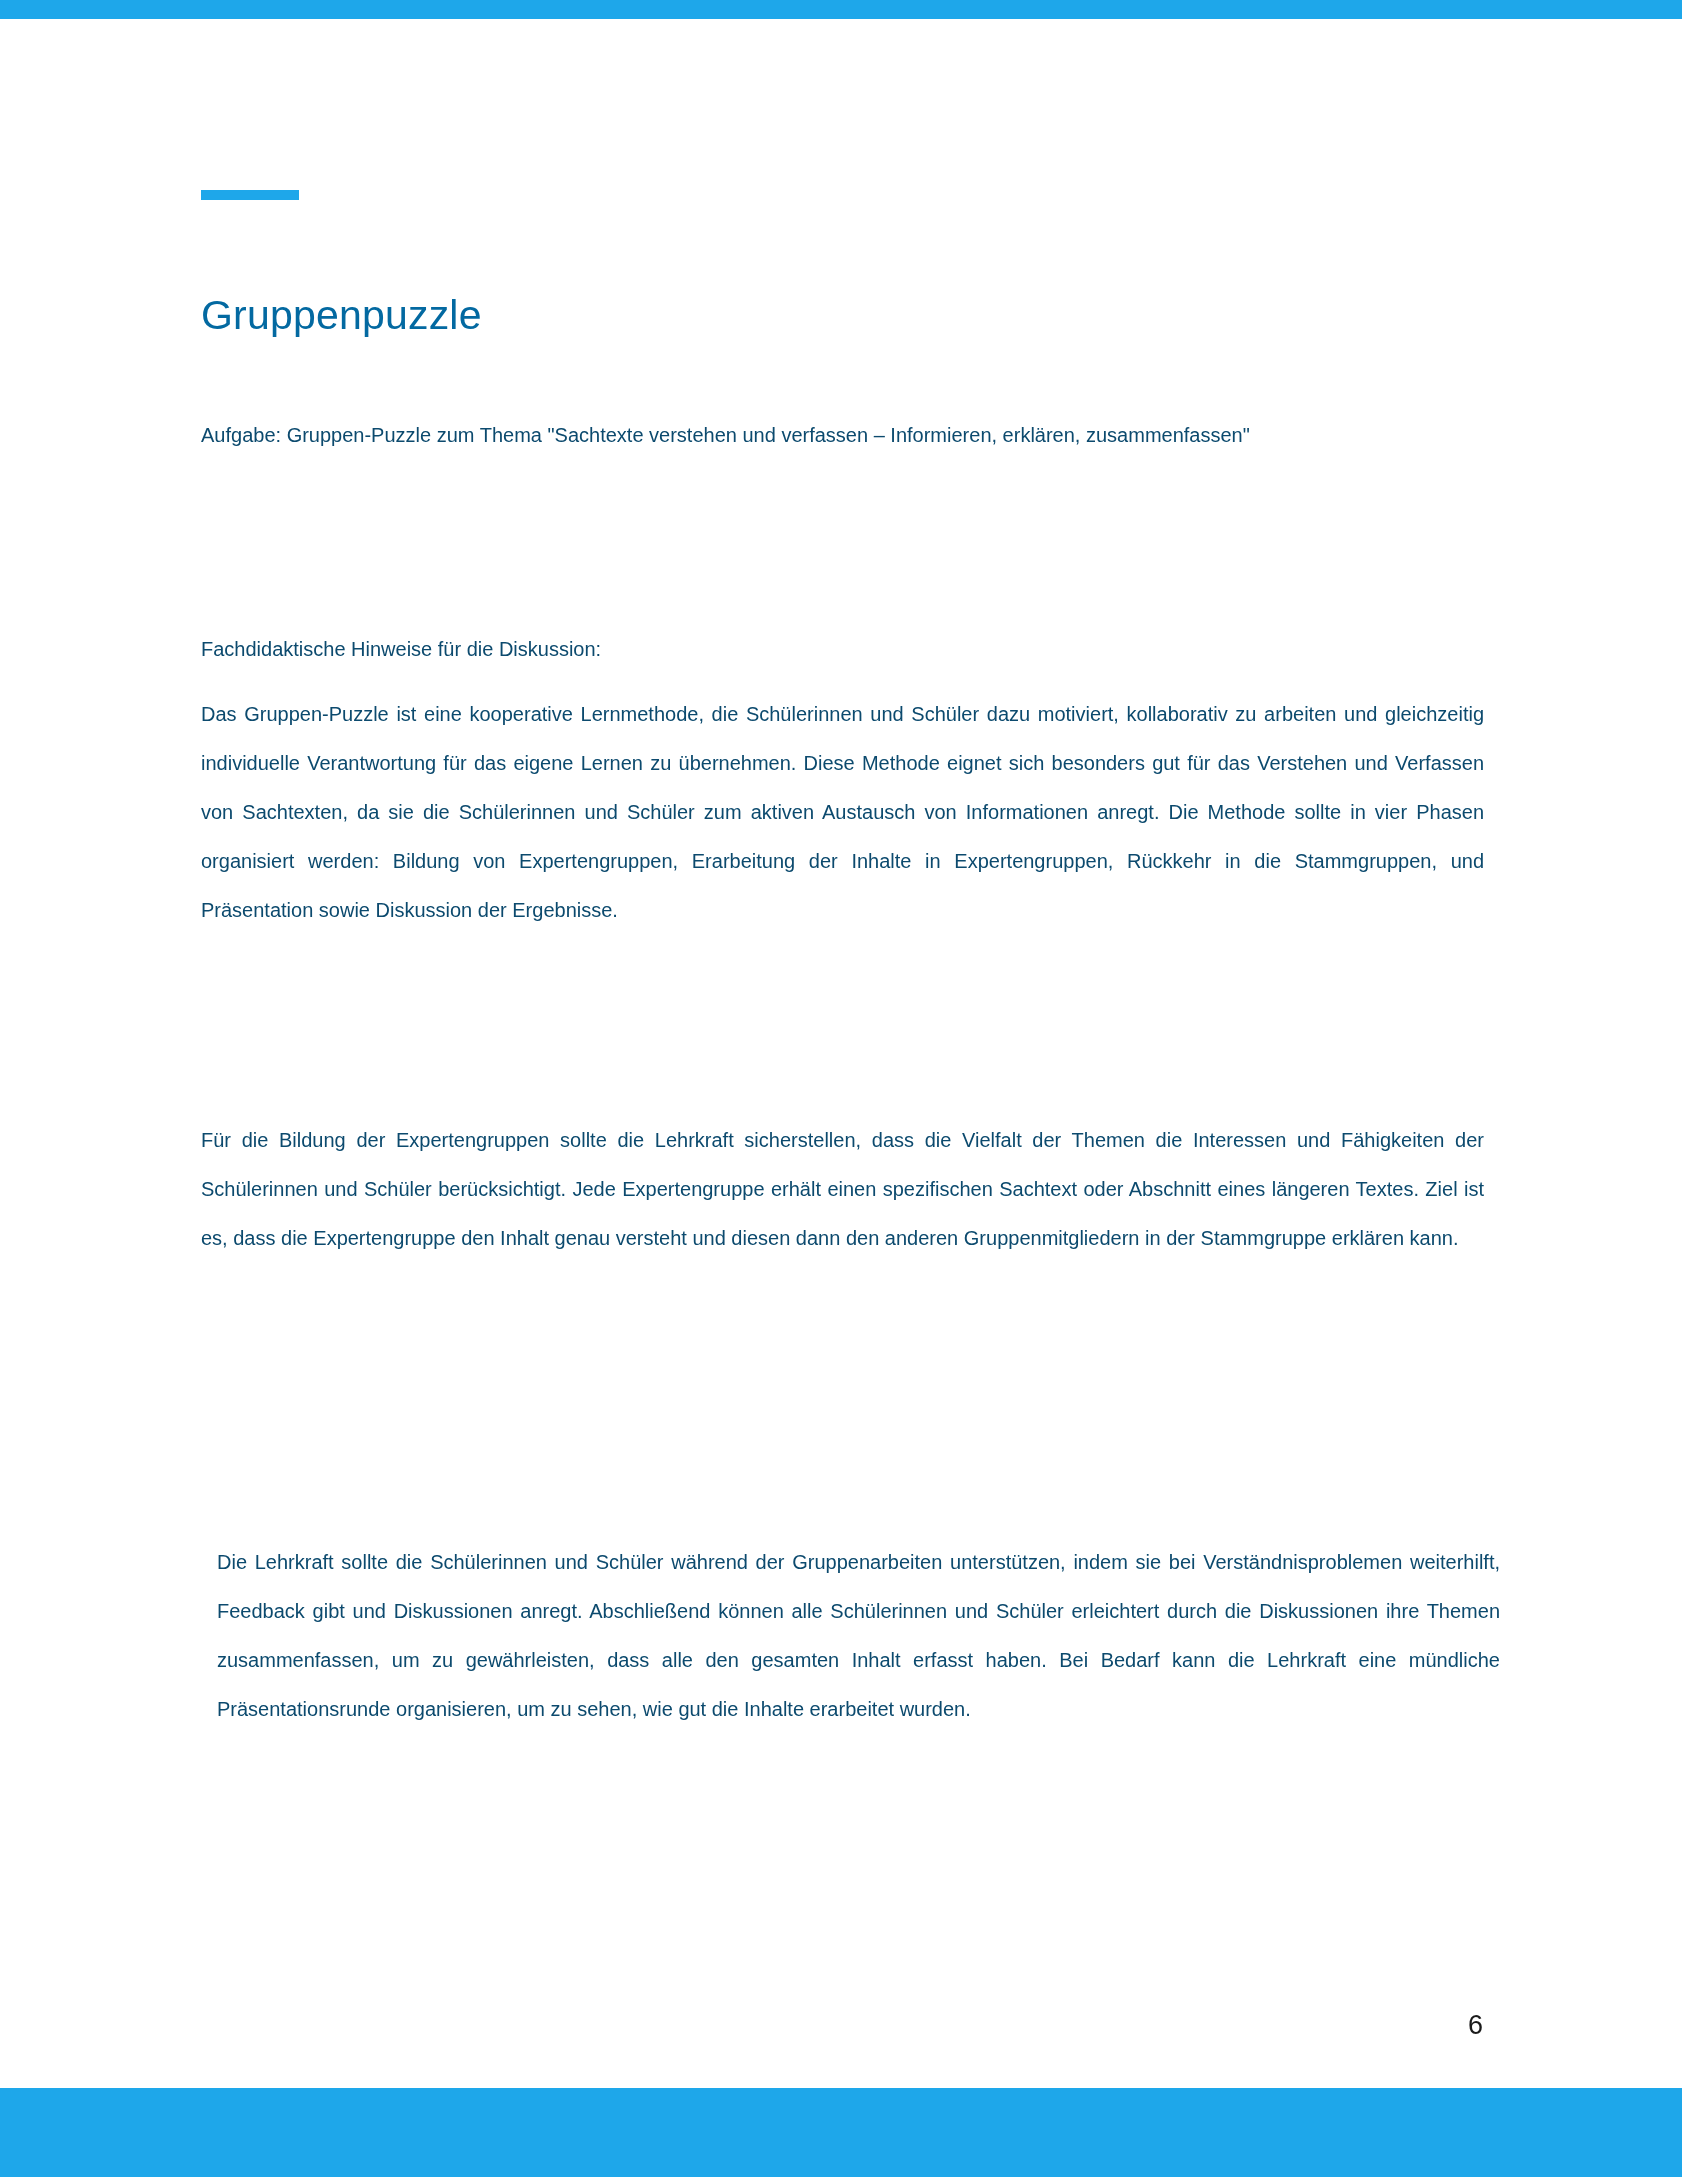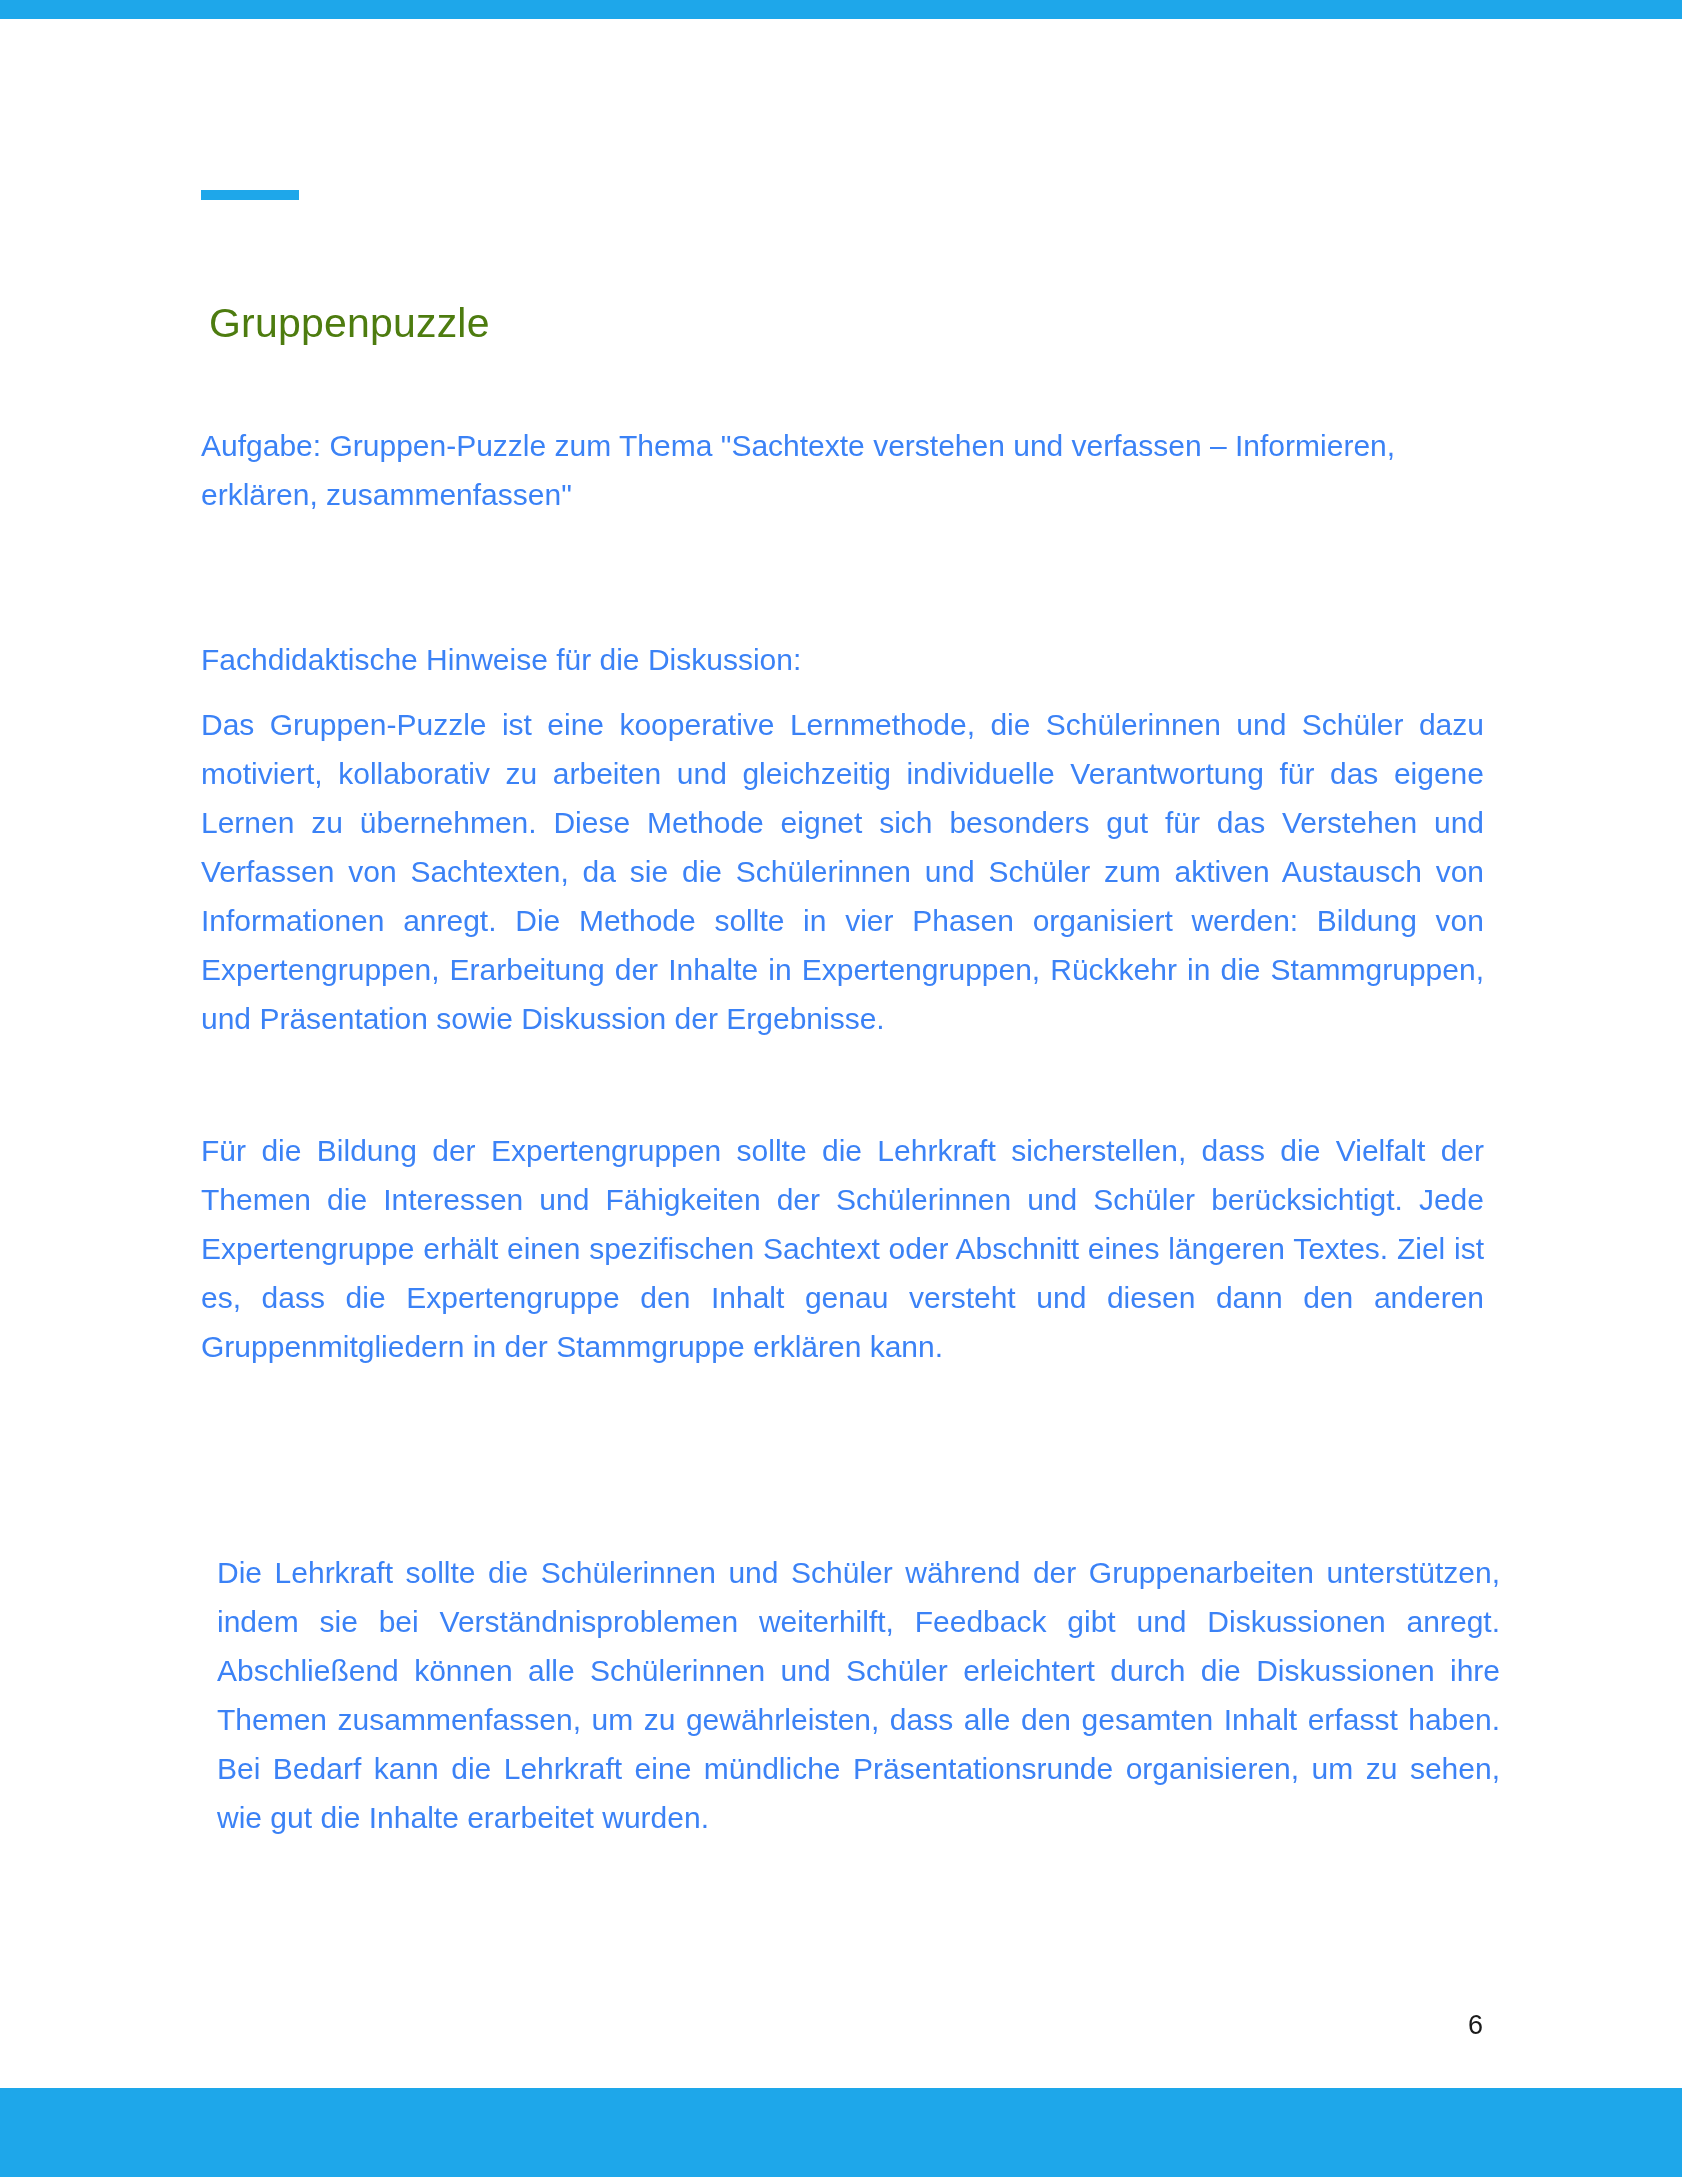--- a/index.html
+++ b/index.html
@@ -50,35 +50,35 @@
     top: 190px;
     width: 98px;
     height: 10.4px;
     background: #1ea7ea;
   }
 
   .page-title {
     position: absolute;
     left: 201px;
     top: 291px;
-    margin: 8px;
+    margin: 0;
     font-size: 41px;
     font-weight: 400;
     line-height: 1.2;
-    color: #4d7c0f;
+    color: #0369a1;
     letter-spacing: 0.2px;
     white-space: nowrap;
   }
 
   .body-block {
     position: absolute;
     left: 201px;
     width: 1283px;
-    color: #3b82f6;
-    font-size: 30px;
+    color: #0c4a6e;
+    font-size: 20px;
     line-height: 49px;
     text-align: justify;
     text-justify: inter-word;
   }
   .body-block.no-justify {
     text-align: left;
   }
 
   
   #assignment-block   { top: 391px; }

